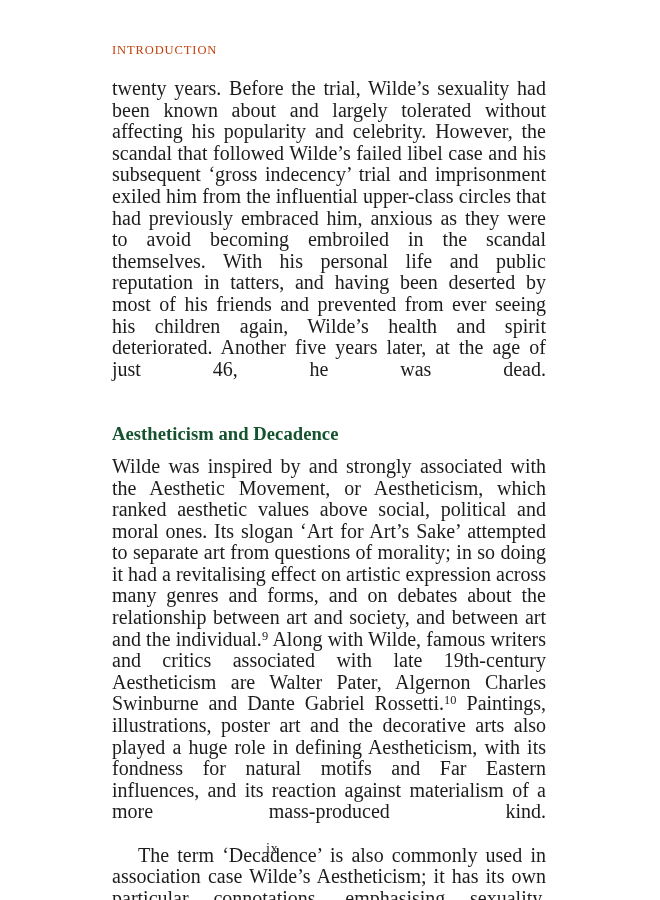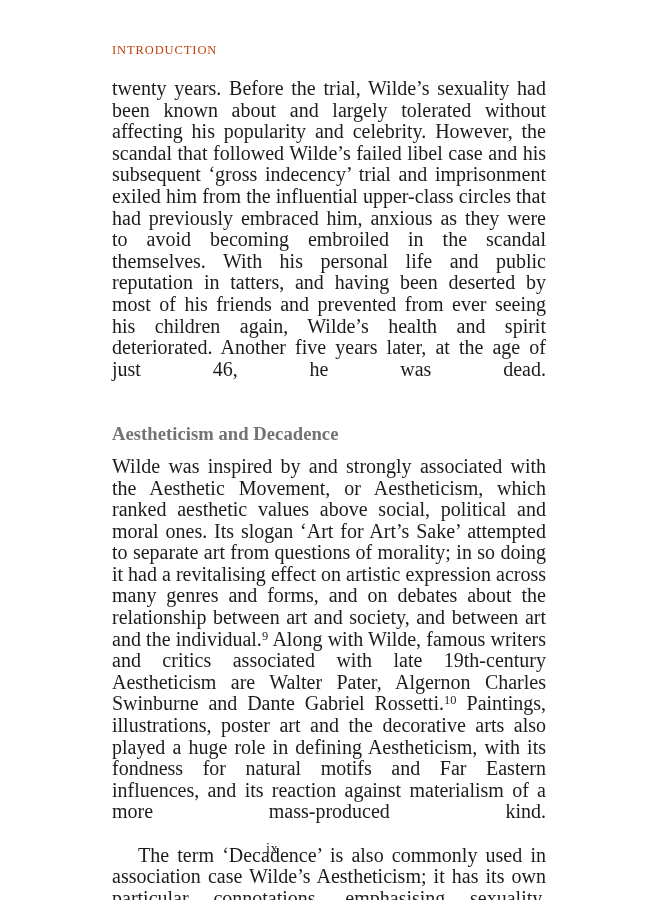--- a/index.html
+++ b/index.html
@@ -55,21 +55,21 @@
   p.body-par.indented {
     text-indent: 26px;
   }
 
   
   h2.section-heading {
     margin: 0;
     font-size: 18.6px;
     line-height: 22px;
     font-weight: bold;
-    color: #737373;
+    color: #14532d;
     letter-spacing: 0.05px;
   }
 
   .gap-before-heading { height: 21px; }
   .gap-after-heading  { height: 11px; }
 
   
   sup.footnote-ref {
     font-size: 0.62em;
     vertical-align: 0.52em;

